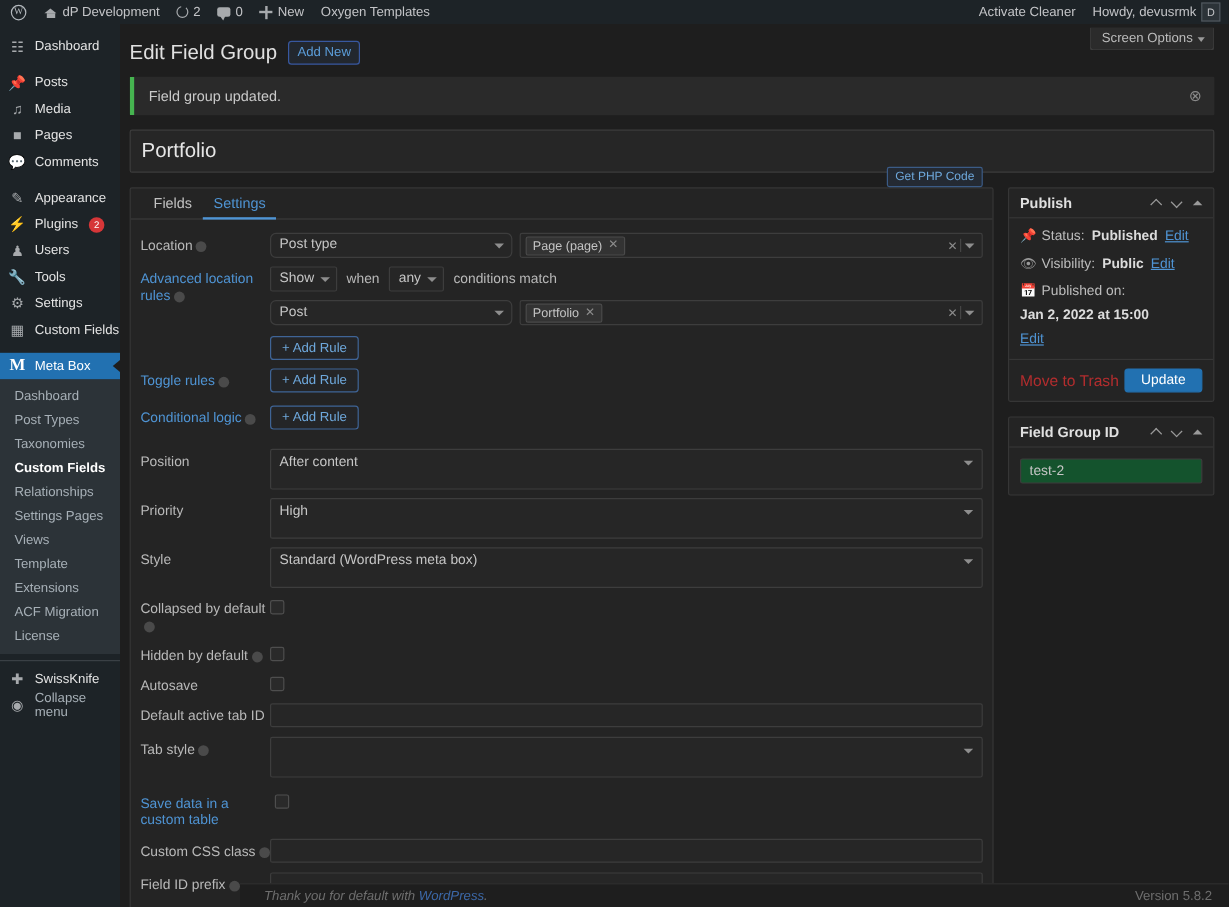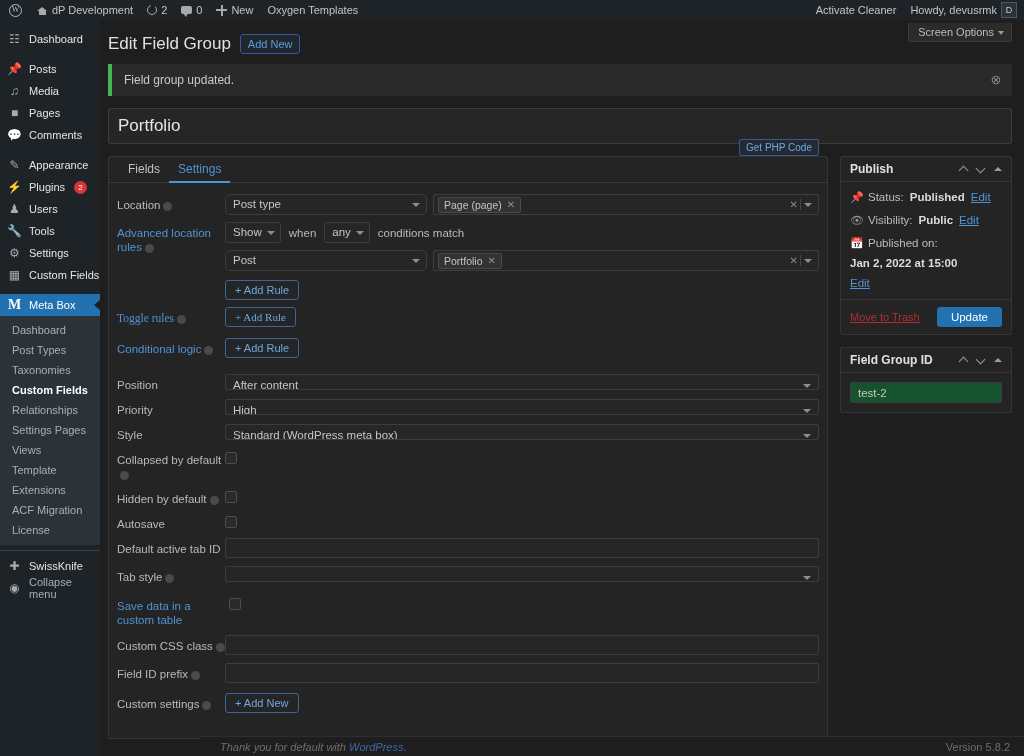--- a/index.html
+++ b/index.html
@@ -295,21 +295,21 @@
   }
 
   .addrule-btn {
     display: inline-block;
     background: #23293040; border: 1px solid #3f6496;
     color: #6ea8dc; border-radius: 3px;
     font-size: 11px; padding: 3px 9px; cursor: pointer;
   }
 
   .wide-select {
-    width: 596px; max-width: 100%; height: 16px;
+    width: 596px; max-width: 100%; height: 34px;
     background: #262626; border: 1px solid #3d3d3d;
     border-radius: 2px; color: #c6c6c6; font-size: 11.5px;
     padding: 0 20px 0 7px; line-height: 20px;
     position: relative; cursor: pointer;
     white-space: nowrap; overflow: hidden;
   }
   .wide-select .chev {
     position: absolute; right: 7px; top: 9px;
     border-left: 4px solid transparent;
     border-right: 4px solid transparent;
@@ -363,21 +363,21 @@
     line-height: 14px; flex-wrap: wrap;
   }
   .pub-ico { color: #9a9a9a; font-size: 11px; width: 12px; flex: 0 0 12px; text-align: center; }
   .pub-row b { color: #dcdcdc; }
   .pub-row a, .elink { color: #4f94d4; text-decoration: underline; cursor: pointer; }
   .pub-footer {
     border-top: 1px solid #363636;
     display: flex; align-items: center; justify-content: space-between;
     padding: 7px 9px; margin-top: 2px;
   }
-  .trash-link { color: #b32d2e; font-size: 11px; text-decoration: underline; cursor: pointer; }
+  .trash-link { color: #b32d2e; font-size: 13px; cursor: pointer; }
   .update-btn {
     background: #2271b1; color: #fff; border: 1px solid #2271b1;
     border-radius: 3px; font-size: 11.5px; padding: 3px 13px; cursor: pointer;
   }
   .fgid-body { padding: 9px; }
   .fgid-input {
     width: 100%; height: 21px; background: #14532d;
     border: 1px solid #3d3d3d; border-radius: 2px;
     color: #c6c6c6; font-size: 11.5px; padding: 0 7px; outline: none;
     font-family: "Liberation Sans", sans-serif;
@@ -605,21 +605,21 @@
                     <span class="chev2"></span>
                   </div>
                 </div>
 
                 <div style="margin-top:9px;">
                   <span class="addrule-btn">+ Add Rule</span>
                 </div>
               </div>
             </div>
 
-            <div class="frow" style="margin-top:4px;font-family:Liberation Serif, serif;">
+            <div class="frow" style="margin-top:4px;">
               <div class="flabel link">
                 <span>Toggle rules</span><span class="help"></span>
               </div>
               <div class="fctl">
                 <span class="addrule-btn">+ Add Rule</span>
               </div>
             </div>
 
             <div class="frow" style="margin-top:11px;">
               <div class="flabel link">

